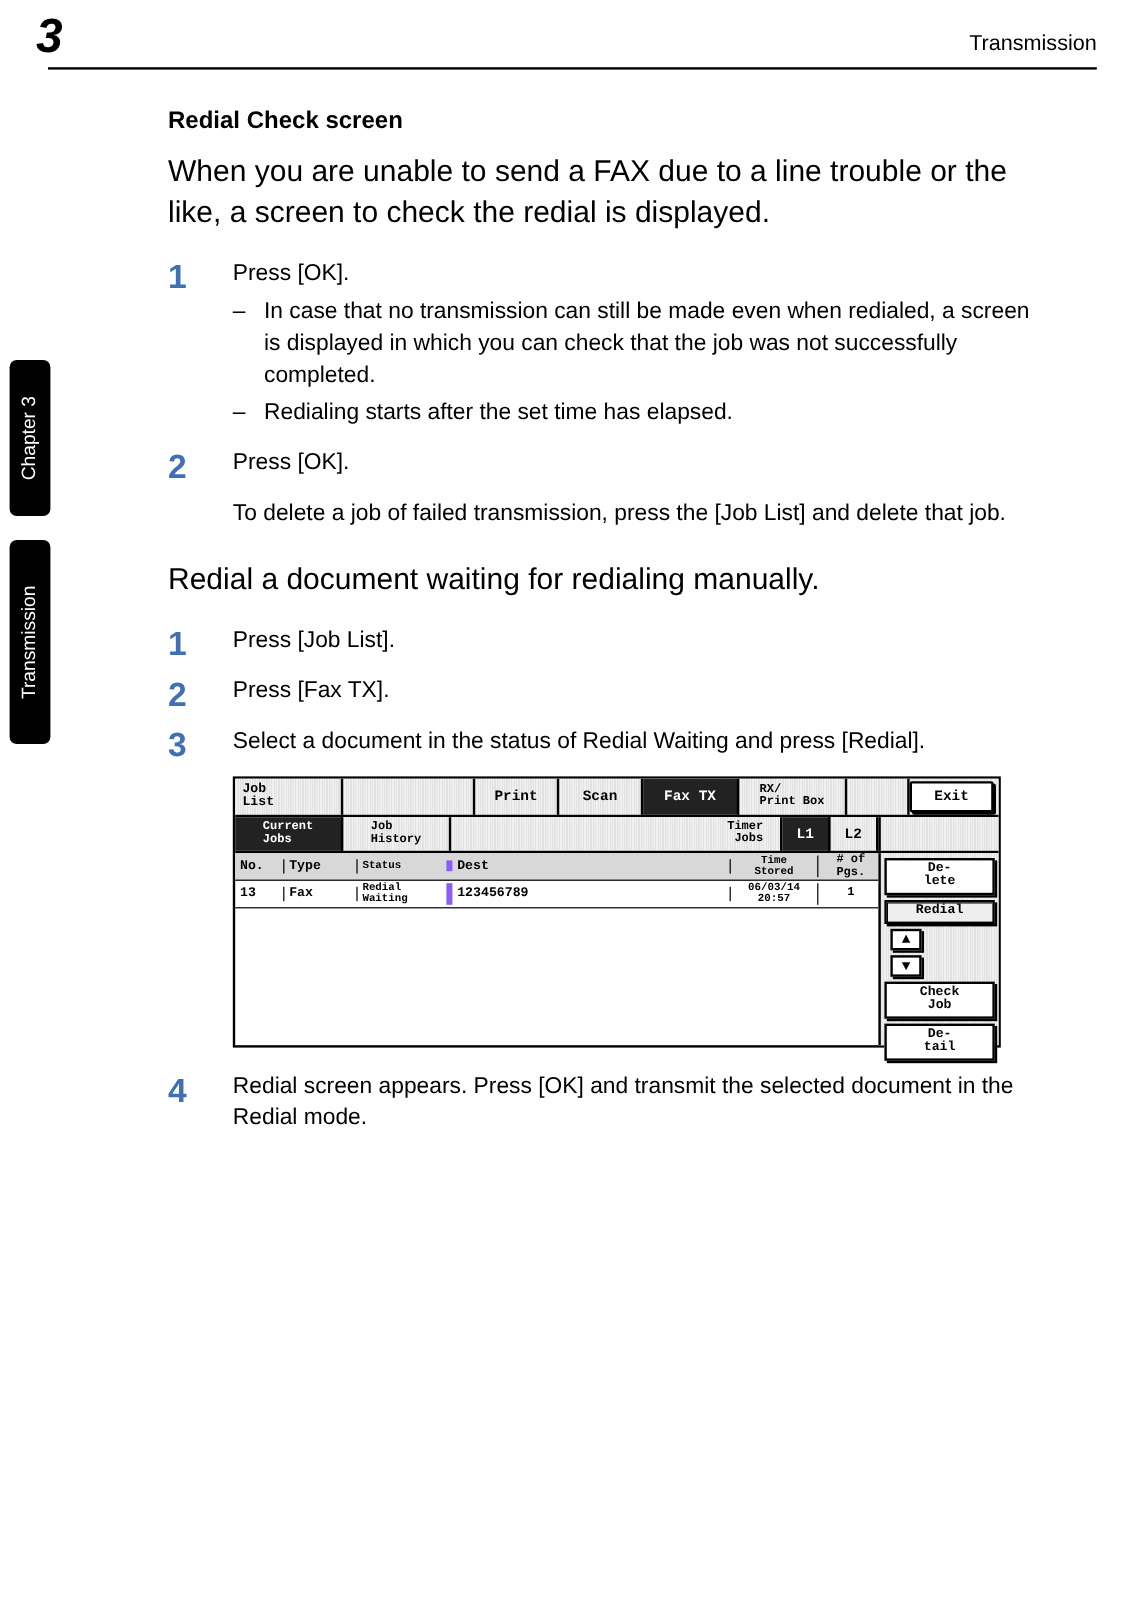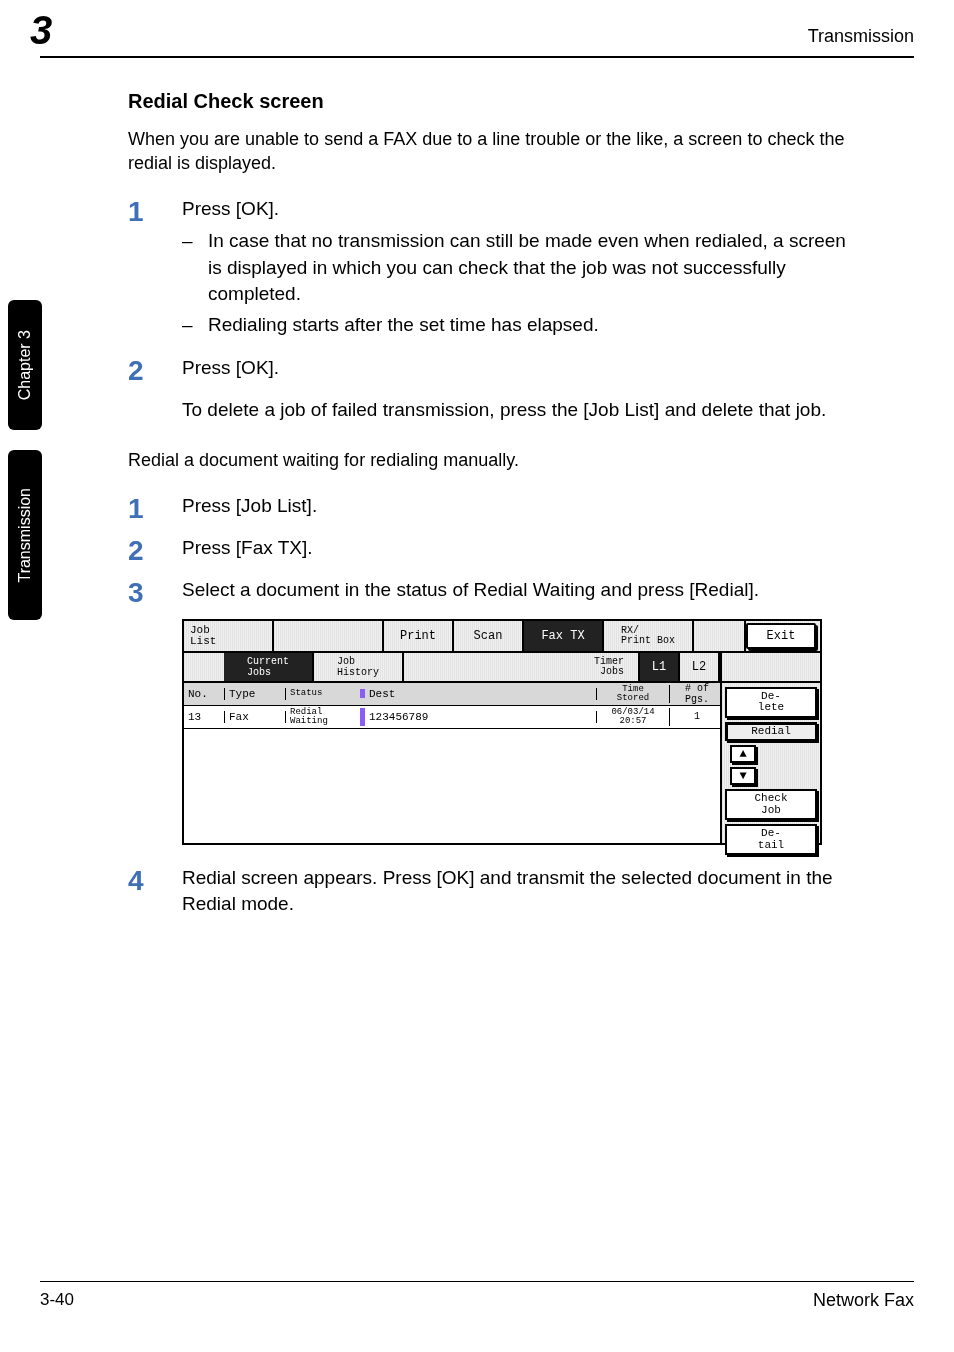--- a/index.html
+++ b/index.html
@@ -59,31 +59,31 @@
     font-size: 16px;
     padding: 10px 0;
     white-space: nowrap;
   }
   .sidetab.top { top: 300px; height: 130px; }
   .sidetab.bot { top: 450px; height: 170px; }
 
   
   .content {
     position: absolute;
-    left: 128px;
+    left: 140px;
     right: 90px;
     top: 90px;
   }
   h3.sec {
     font-size: 20px;
     font-weight: 700;
     margin: 0 0 14px 0;
   }
   p.para {
-    font-size: 18px;
+    font-size: 25px;
     margin: 13px 0 20px 0;
     line-height: 1.35;
   }
   .step {
     display: flex;
     gap: 26px;
     margin-bottom: 12px;
   }
   .stepnum {
     color: #3f6fb5;
@@ -123,30 +123,31 @@
 
   
   .screenshot {
     width: 640px;
     margin: 10px 0 20px 54px;
     border: 2px solid #000;
     font-family: "Courier New", monospace;
     font-size: 12px;
     background: #fff;
     box-sizing: border-box;
+    font-weight: bold;
   }
   .ss-toprow, .ss-secrow {
     display: flex;
     align-items: stretch;
     border-bottom: 2px solid #000;
     background: #e9e9e9;
     background-image: repeating-linear-gradient(90deg,#e2e2e2 0 1px,#f0f0f0 1px 2px);
   }
   .ss-toprow { height: 30px; }
-  .ss-secrow { height: 28px; padding-left: 40px; }
+  .ss-secrow { height: 28px; }
   .ss-tab, .ss-btn {
     border-right: 2px solid #000;
     display: flex;
     align-items: center;
     justify-content: center;
     padding: 0 6px;
     box-sizing: border-box;
     white-space: nowrap;
   }
   .ss-tab:last-child, .ss-btn:last-child { border-right: none; }
@@ -372,17 +373,13 @@
       </div>
     </div>
 
     <div class="step">
       <div class="stepnum">4</div>
       <div class="stepbody">Redial screen appears. Press [OK] and transmit the selected document in the Redial mode.</div>
     </div>
 
   </div>
 
-  <div class="ftr">
-    <span class="pgnum">3-40</span>
-    <span class="doc">Network Fax</span>
-  </div>
 </div>
 
 </body></html>

